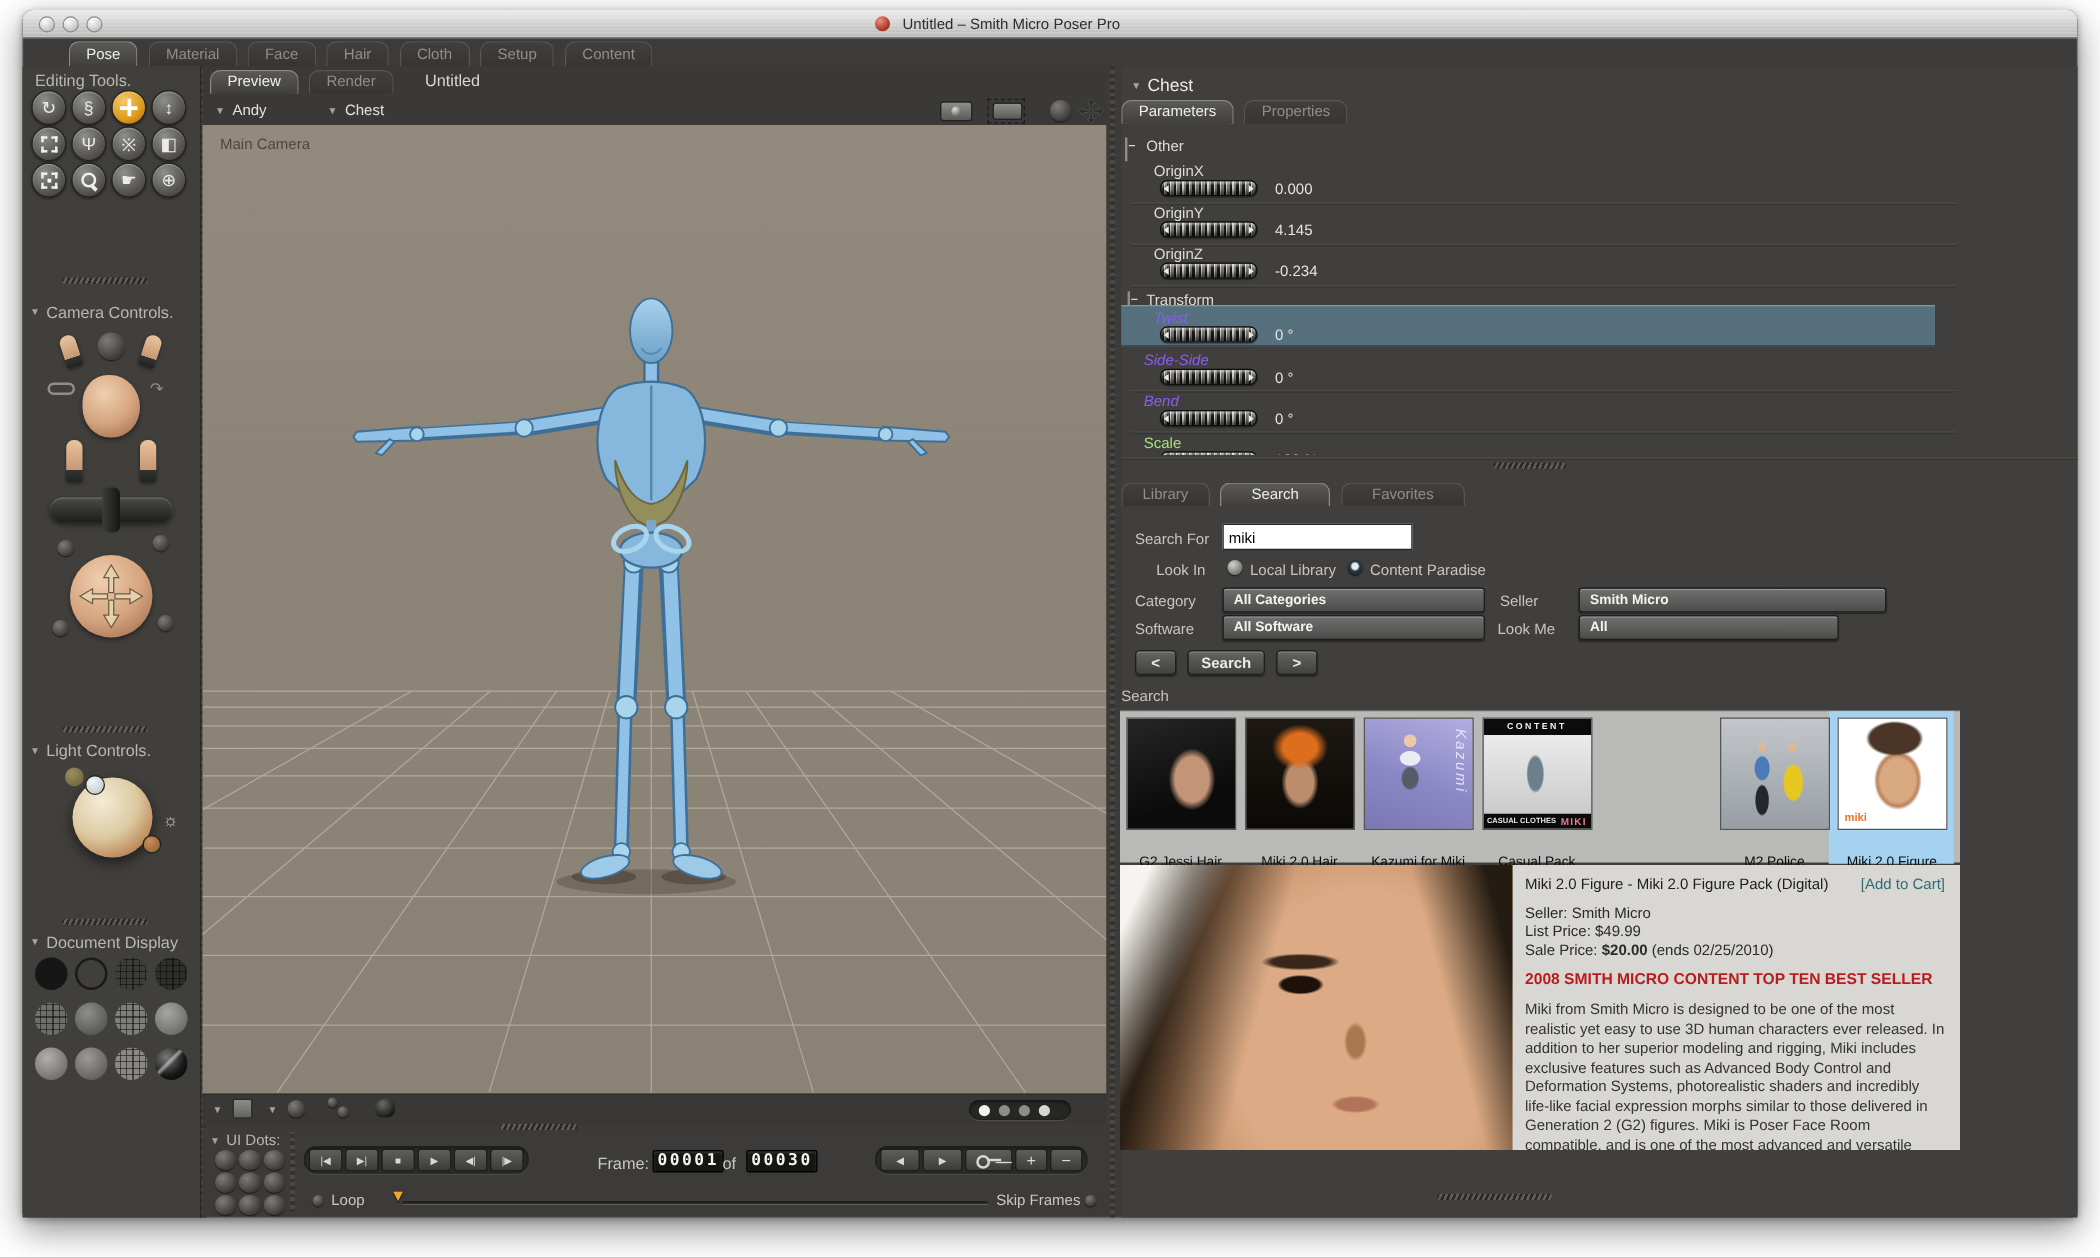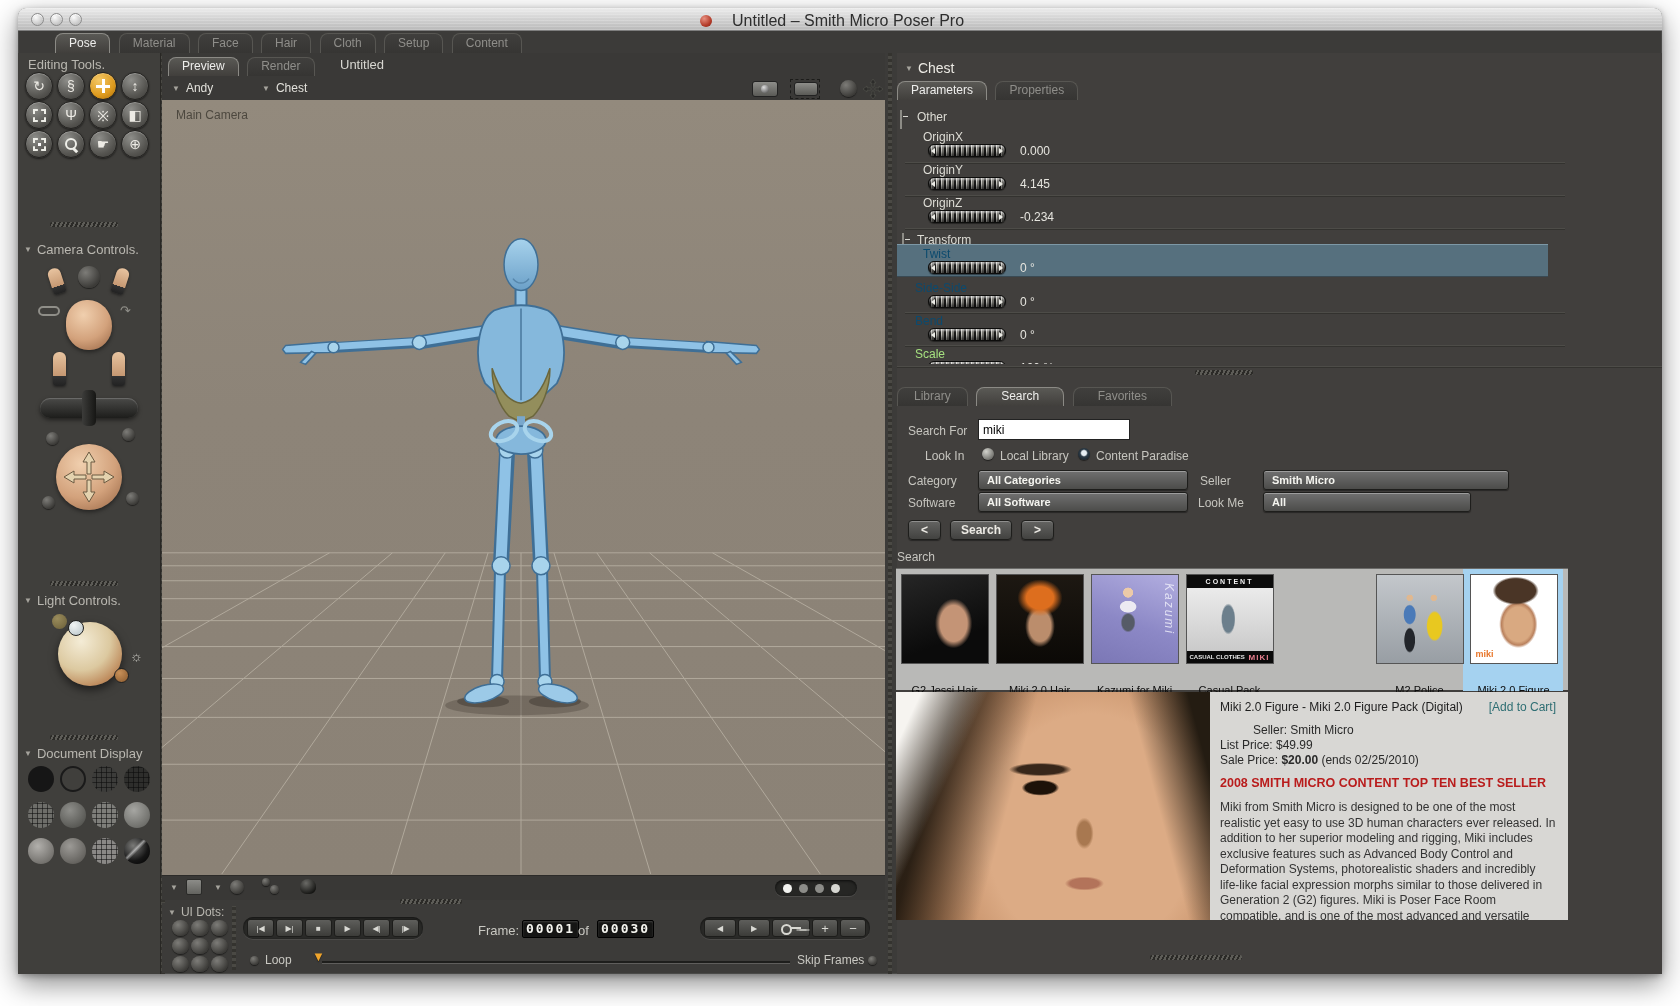--- a/index.html
+++ b/index.html
@@ -10,22 +10,22 @@
   
   #window { left:18px; top:8px; width:1644px; height:966px; background:#3c3b39;
     border-radius:8px 8px 4px 4px; box-shadow:0 10px 28px rgba(0,0,0,.45), 0 2px 6px rgba(0,0,0,.3);
     border:1px solid #4a4a48; }
   #titlebar { left:18px; top:8px; width:1644px; height:23px; border-radius:8px 8px 0 0;
     background:repeating-linear-gradient(0deg, rgba(255,255,255,.18) 0 1px, rgba(0,0,0,0) 1px 3px), linear-gradient(#ececec,#cfcfcf 55%,#b9b9b9);
     border-bottom:1px solid #7e7e7e; }
   .tl { width:13px; height:13px; border-radius:50%; top:13px;
     background:radial-gradient(circle at 35% 30%, #fbfbfb, #c4c4c4 72%); border:1px solid #8b8b8b;
     box-shadow:inset 0 1px 1px rgba(255,255,255,.9); }
-  #titletext { top:12px; left:700px; width:280px; display:flex; align-items:center; gap:20px;
-    font-size:16px; color:#2e2e2e; }
+  #titletext { top:12px; left:700px; width:280px; display:flex; align-items:center; gap:10px;
+    font-size:12px; color:#2e2e2e; }
   .appicon { width:12px; height:12px; border-radius:50%;
     background:radial-gradient(circle at 35% 30%, #e89080, #b23a28 62%, #7e1f14); }
 
   
   .tab { display:inline-block; height:20px; line-height:18px; padding:0 13px; margin-right:4px;
     border:1px solid #575652; border-bottom:none; border-radius:8px 8px 0 0; font-size:12px;
     color:#8f8e8a; background:linear-gradient(#403f3d,#363533); cursor:default; }
   .tab.active { color:#eeeeec; background:linear-gradient(#5a5955,#413f3c); border-color:#8b8a85; }
   #maintabs { left:55px; top:33px; height:20px; }
   .tab.sm { height:19px; line-height:17px; font-size:12px; }
@@ -79,21 +79,21 @@
   .counter { background:#151514; border:1px solid #000; border-radius:2px; color:#f4f4ef;
     font-family:"DejaVu Sans Mono",monospace; font-weight:bold; font-size:13px; letter-spacing:2px;
     padding:0 3px; line-height:16px; box-shadow:inset 0 1px 2px rgba(255,255,255,.18); }
   .alabel { font-size:12px; color:#c9c8c2; }
 
   
   #rpanel { left:897px; top:53px; width:765px; height:921px; background:#413f3d; }
   .hsep { height:1px; background:#4d4c48; box-shadow:0 1px 0 #33322f; }
   .pname { font-size:12px; color:#dddcd5; }
   .pval { font-size:12px; color:#e6e5df; }
-  .yellow { color:#0c4a6e; } .green { color:#a5e07f; }
+  .yellow { color:#8b5cf6;font-style:italic; } .green { color:#a5e07f; }
   .dial { width:78px; height:13px; border-radius:6px; border:1px solid #0d0d0c; position:absolute;
     background:repeating-linear-gradient(90deg, #191918 0 2px, #cdccc6 2px 3px, #767570 3px 5px);
     box-shadow:inset 0 2px 2px rgba(255,255,255,.5), inset 0 -3px 4px rgba(0,0,0,.6), 0 1px 1px rgba(0,0,0,.45); }
   .arw { position:absolute; top:3px; width:0; height:0; border-top:3px solid transparent; border-bottom:3px solid transparent; }
   .arw-l { left:2px; border-right:4px solid #ecece6; }
   .arw-r { right:2px; border-left:4px solid #ecece6; }
   .rowarrow { width:0; height:0; border-top:5px solid transparent; border-bottom:5px solid transparent;
     border-left:7px solid #aoa; border-left-color:#a9a8a2; }
   .gbox { width:11px; height:11px; border:1px solid #8d8c86; background:#2f2e2c; position:relative; }
   .gbox::after { content:""; position:absolute; left:2px; top:4.5px; width:5px; height:1.5px; background:#d8d7d1; }
@@ -682,21 +682,21 @@
 </div>
 
 
 <div class="abs" id="product">
   <div id="bigface"></div>
   <div id="ptext">
     <div style="display:flex; justify-content:space-between;">
       <span class="ptitle">Miki 2.0 Figure - Miki 2.0 Figure Pack (Digital)</span>
       <span class="cart">[Add to Cart]</span>
     </div>
-    <div class="pline" style="margin-top:9px;margin-left:33px;">Seller: Smith Micro</div>
+    <div class="pline" style="margin-top:9px;">Seller: Smith Micro</div>
     <div class="pline">List Price: $49.99</div>
     <div class="pline">
       <span>Sale Price:</span>
       <b>$20.00</b>
       <span>(ends 02/25/2010)</span>
     </div>
     <div class="pbanner" style="margin-top:9px;">2008 SMITH MICRO CONTENT TOP TEN BEST SELLER</div>
     <div class="pdesc">Miki from Smith Micro is designed to be one of the most realistic yet easy to use 3D human characters ever released. In addition to her superior modeling and rigging, Miki includes exclusive features such as Advanced Body Control and Deformation Systems, photorealistic shaders and incredibly life-like facial expression morphs similar to those delivered in Generation 2 (G2) figures. Miki is Poser Face Room compatible, and is one of the most advanced and versatile Poser characters to date.</div>
   </div>
 </div>

